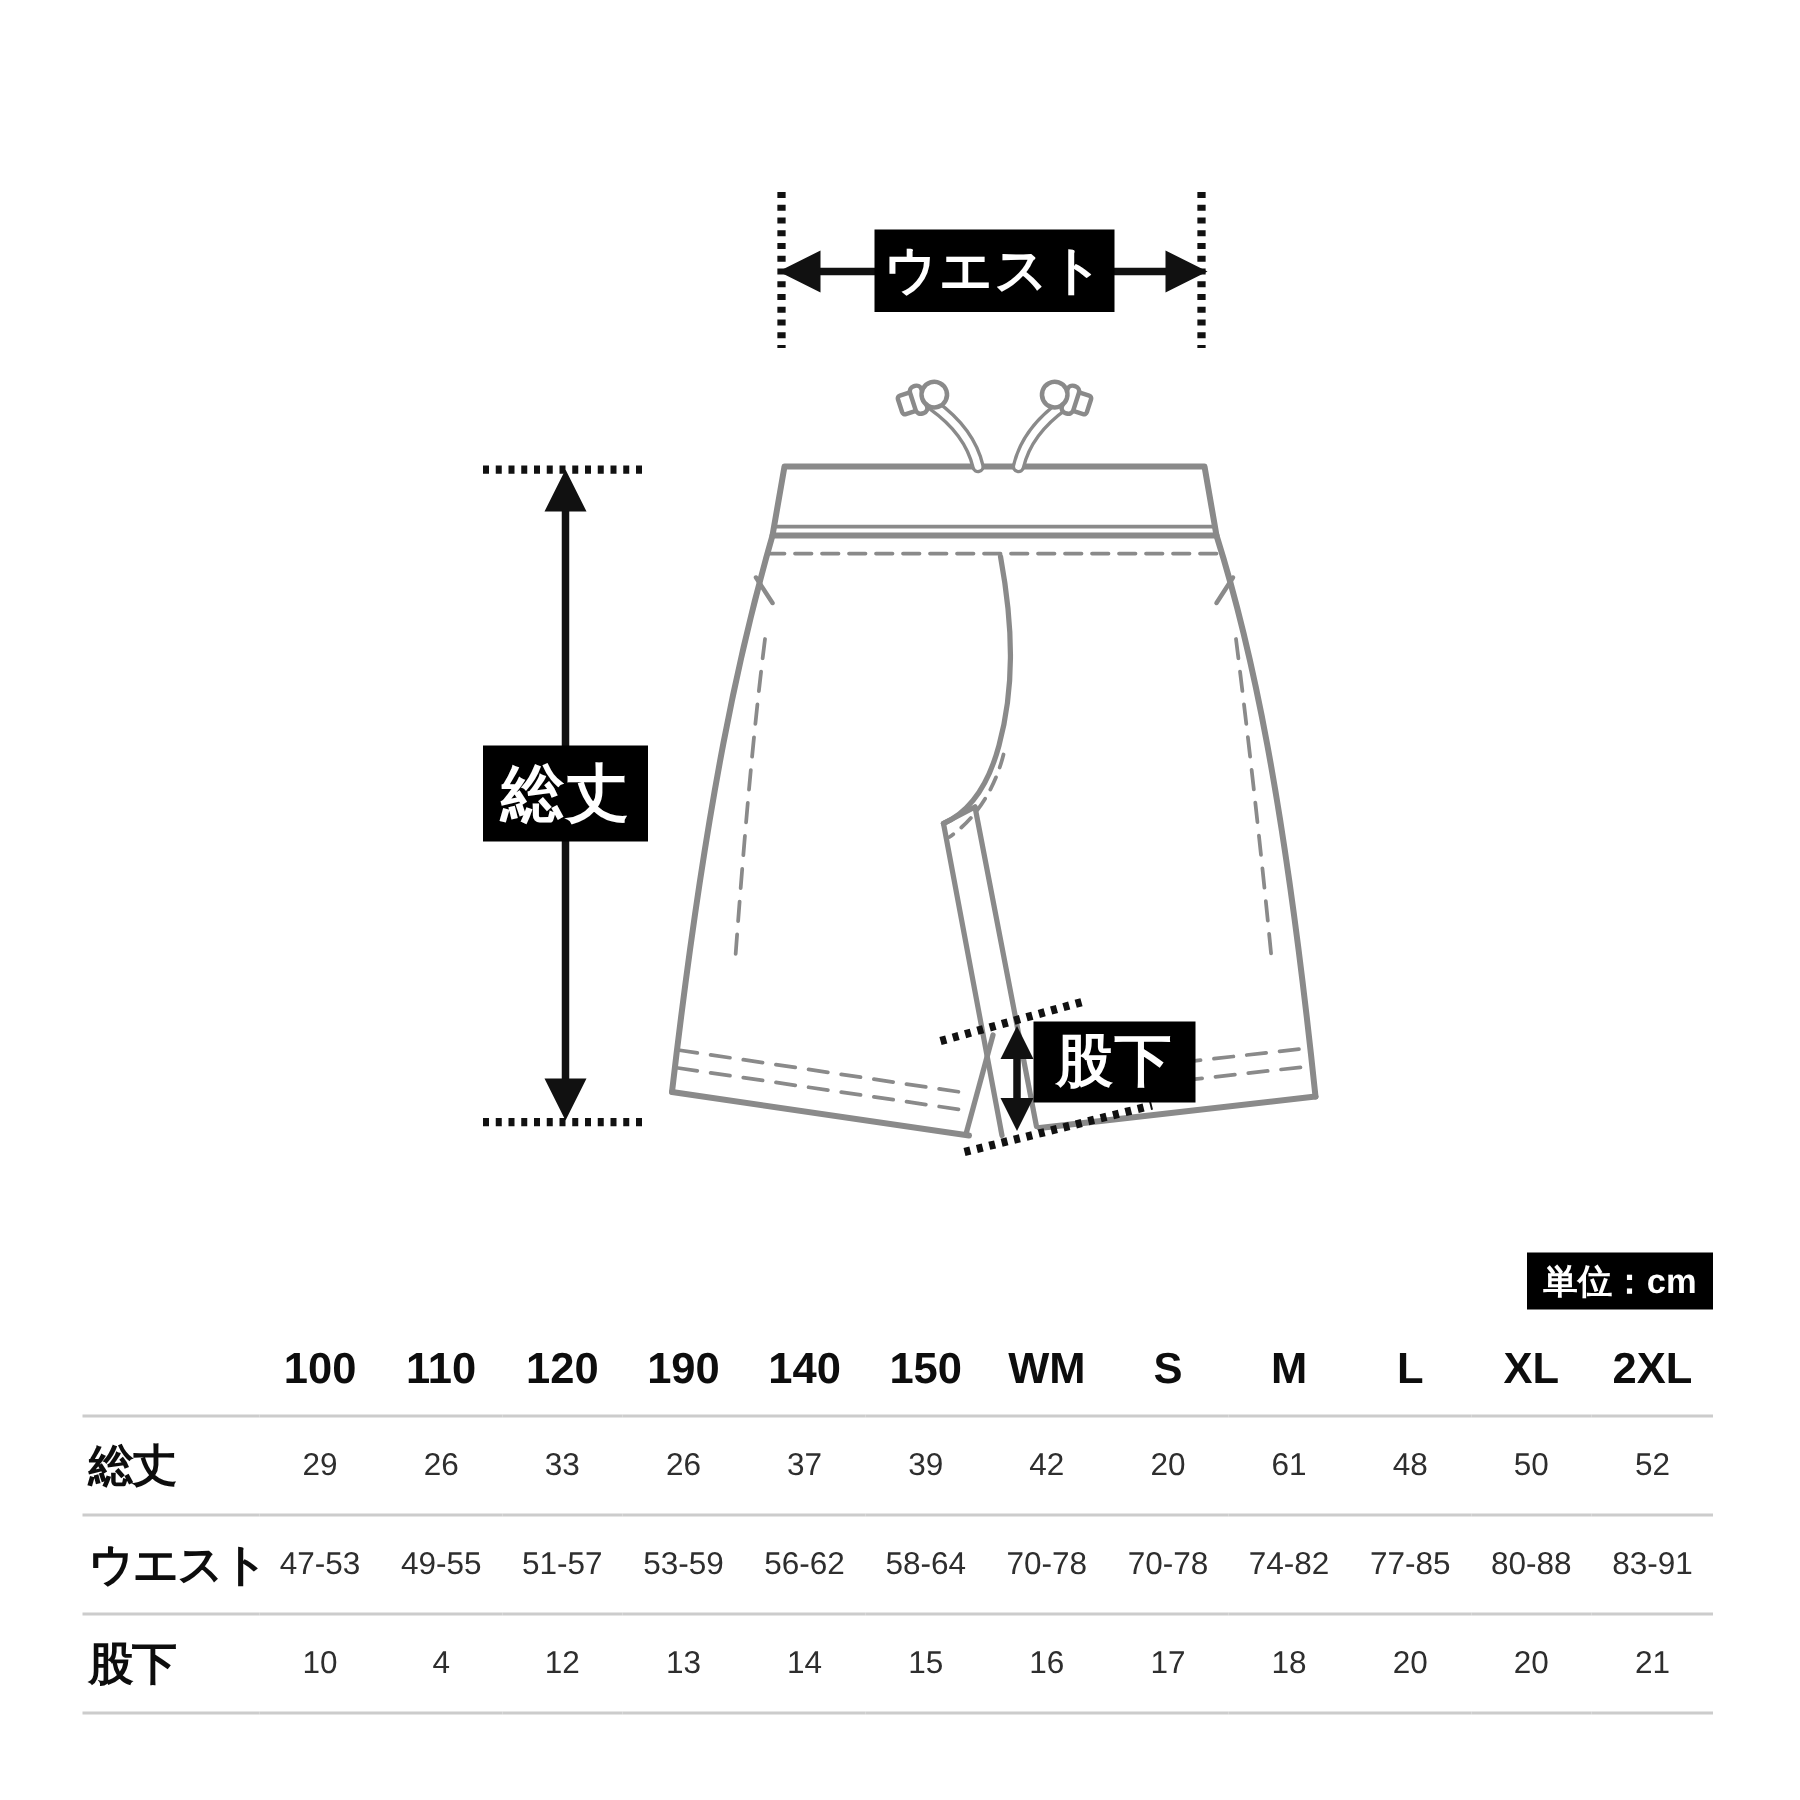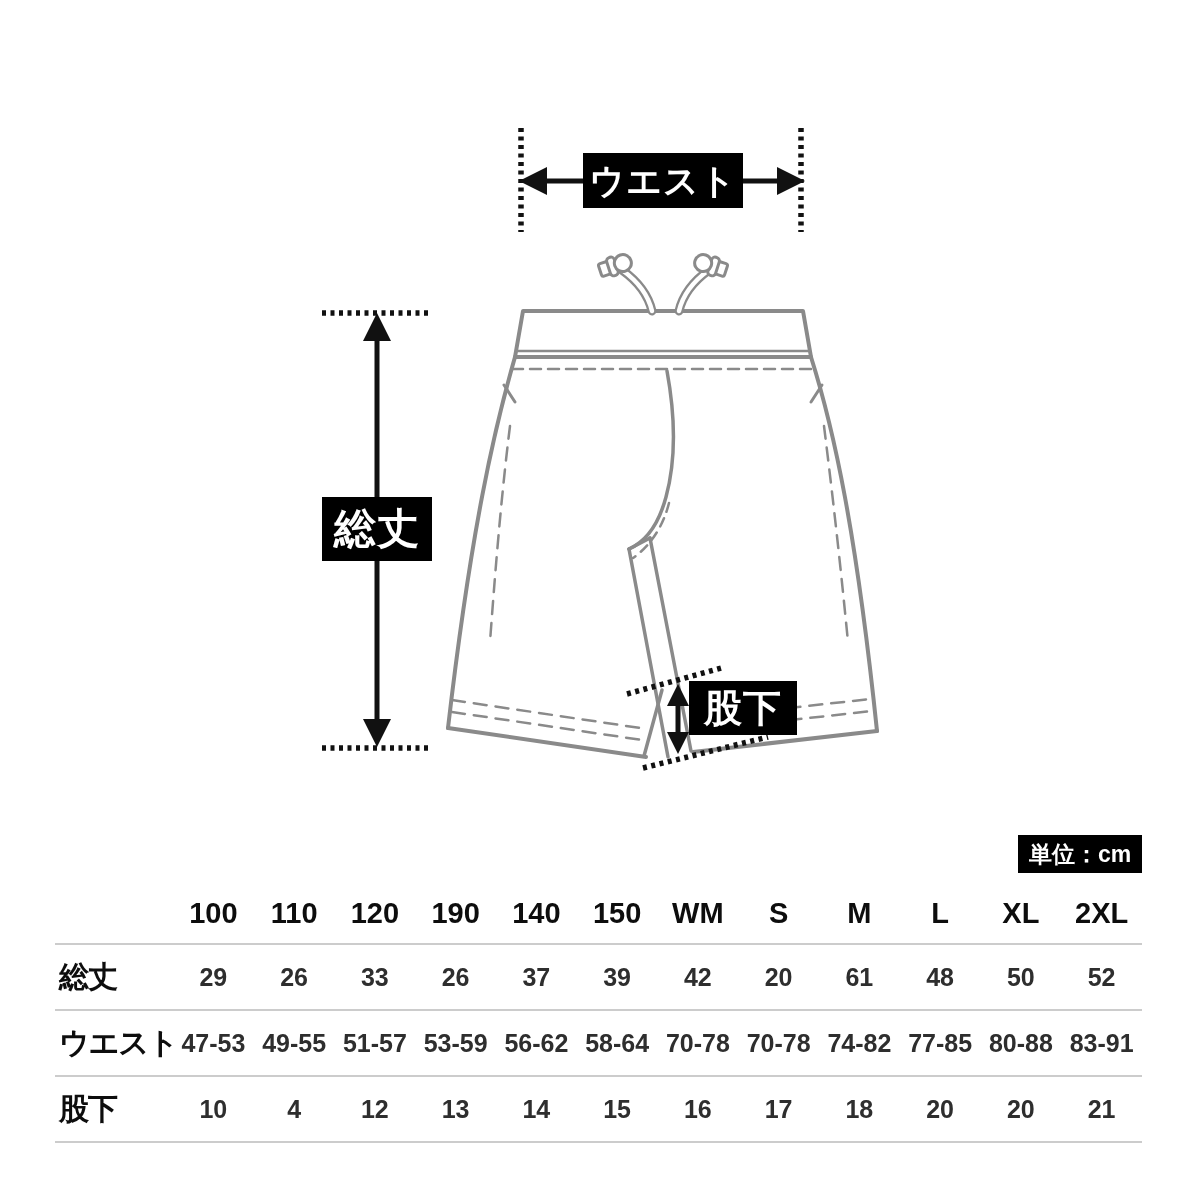--- a/index.html
+++ b/index.html
@@ -49,21 +49,21 @@
     padding:0;text-align:center;vertical-align:middle;white-space:nowrap;
   }
   .size-table thead tr{height:60px;}
   .size-table tbody tr{height:66px;}
   .size-table thead th{font-size:29px;font-weight:bold;color:var(--header-fg);}
   .size-table th.corner{width:118px;}
   .size-table tbody th.rowlabel{
     font-size:30px;font-weight:bold;color:var(--header-fg);
     text-align:left;padding-left:4px;letter-spacing:-1px;overflow:visible;
   }
-  .size-table tbody td{font-size:25px;font-weight:bold;color:var(--value-fg);}
+  .size-table tbody td{font-size:21px;font-weight:normal;color:var(--value-fg);}
 </style>
 </head>
 <body>
 
 <div class="stage">
 
   <svg class="diagram-svg" width="1200" height="820" viewBox="0 0 1200 820">
     <defs>
       <pattern id="rib" patternUnits="userSpaceOnUse" x="523" y="311" width="8.8" height="46">
         <line class="g-art" x1="4.4" y1="5" x2="4.4" y2="41" stroke-width="1.8"></line>

